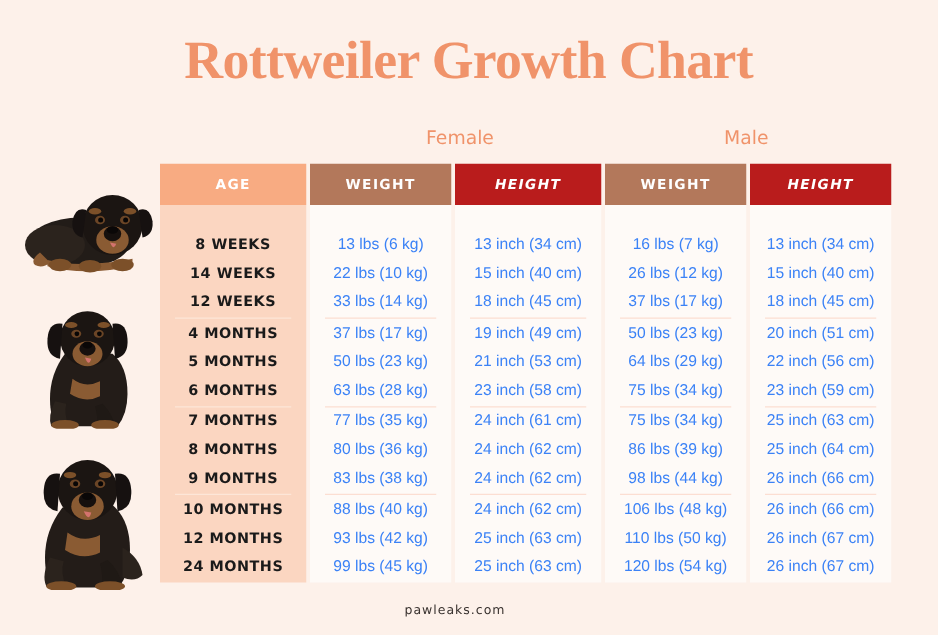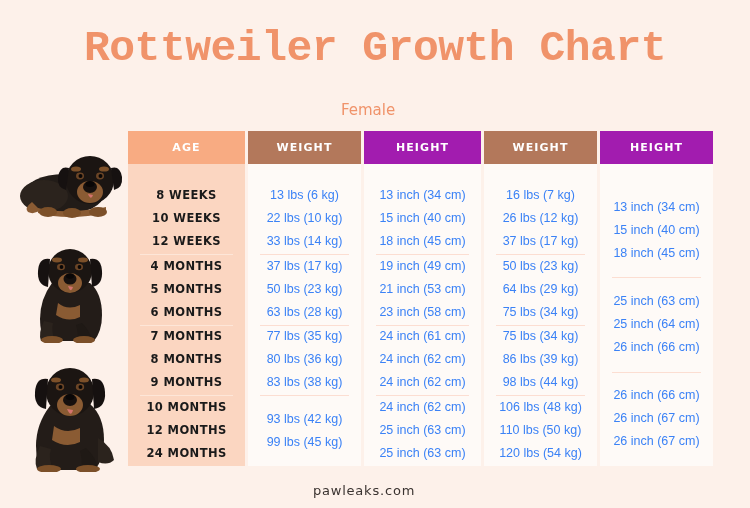--- a/index.html
+++ b/index.html
@@ -26,21 +26,21 @@
   .title {
     position: absolute;
     left: 0;
     top: 24px;
     width: 750px;
     text-align: center;
     font-size: 43px;
     font-weight: 700;
     letter-spacing: -0.5px;
     color: #f0936a;
-    font-family: Liberation Mono, monospace;
+    font-family: Liberation Serif, serif;
   }
 
   
   .gender-label {
     position: absolute;
     top: 101px;
     font-size: 15px;
     font-weight: 400;
     color: #f0936a;
     text-align: center;
@@ -76,21 +76,21 @@
     align-items: center;
     justify-content: center;
     font-size: 11px;
     font-weight: 700;
     letter-spacing: 1.1px;
     color: #ffffff;
     font-family: "DejaVu Sans", sans-serif;
   }
   .head-age    { background: #f8ab82; }
   .head-weight { background: #b3785b; }
-  .head-height { background: #a21caf; }
+  .head-height { background: #b91c1c; font-style: italic; }
 
   .col-body {
     flex: 1;
     display: flex;
     flex-direction: column;
     padding-top: 19px;
   }
   .body-age  { background: #fbd6c1; }
   .body-data { background: #fefaf7; }
 
@@ -130,40 +130,41 @@
     font-family: "DejaVu Sans", sans-serif;
   }
 
   
   .footer {
     position: absolute;
     left: 0;
     top: 483px;
     width: 728px;
     text-align: center;
-    font-size: 13px;
+    font-size: 10px;
     letter-spacing: 0.8px;
     color: #3a3330;
     font-family: "DejaVu Sans", sans-serif;
   }
 
   
   .dog {
     position: absolute;
   }
   .dog svg { display: block; }
 </style>
 </head>
 <body>
 
 <div class="page">
 
   <div class="title">Rottweiler Growth Chart</div>
 
   <div class="gender-label gender-female">Female</div>
+  <div class="gender-label gender-male">Male</div>
 
   <div class="dog" style="left:14px; top:150px;">
     <svg width="112" height="76" viewBox="0 0 112 76">
       <ellipse cx="50" cy="44" rx="40" ry="20" fill="#221c18"></ellipse>
       <ellipse cx="30" cy="46" rx="24" ry="16" fill="#2b231d"></ellipse>
       <path d="M18 52 q-8 6 -4 10 q6 3 12 -2 z" fill="#8a5b33"></path>
       <circle cx="76" cy="30" r="24" fill="#1b1512"></circle>
       <path d="M55 18 q-9 -3 -11 9 q-1 11 8 13 z" fill="#161110"></path>
       <path d="M97 18 q9 -3 11 9 q1 11 -8 13 z" fill="#161110"></path>
       <ellipse cx="76" cy="42" rx="13" ry="11" fill="#8a5b33"></ellipse>
@@ -232,21 +233,21 @@
     </svg>
   </div>
 
   <div class="table">
 
     <div class="col col-age">
       <div class="col-head head-age">AGE</div>
       <div class="col-body body-age">
         <div class="group">
           <div class="cell cell-age">8 WEEKS</div>
-          <div class="cell cell-age">10 WEEKS</div>
+          <div class="cell cell-age">14 WEEKS</div>
           <div class="cell cell-age">12 WEEKS</div>
         </div>
         <div class="group">
           <div class="cell cell-age">4 MONTHS</div>
           <div class="cell cell-age">5 MONTHS</div>
           <div class="cell cell-age">6 MONTHS</div>
         </div>
         <div class="group">
           <div class="cell cell-age">7 MONTHS</div>
           <div class="cell cell-age">8 MONTHS</div>
@@ -272,20 +273,21 @@
           <div class="cell">37 lbs (17 kg)</div>
           <div class="cell">50 lbs (23 kg)</div>
           <div class="cell">63 lbs (28 kg)</div>
         </div>
         <div class="group">
           <div class="cell">77 lbs (35 kg)</div>
           <div class="cell">80 lbs (36 kg)</div>
           <div class="cell">83 lbs (38 kg)</div>
         </div>
         <div class="group">
+          <div class="cell">88 lbs (40 kg)</div>
           <div class="cell">93 lbs (42 kg)</div>
           <div class="cell">99 lbs (45 kg)</div>
         </div>
       </div>
     </div>
 
     <div class="col col-fh">
       <div class="col-head head-height">HEIGHT</div>
       <div class="col-body body-data">
         <div class="group">
@@ -339,20 +341,25 @@
 
     <div class="col col-mh">
       <div class="col-head head-height">HEIGHT</div>
       <div class="col-body body-data">
         <div class="group">
           <div class="cell">13 inch (34 cm)</div>
           <div class="cell">15 inch (40 cm)</div>
           <div class="cell">18 inch (45 cm)</div>
         </div>
         <div class="group">
+          <div class="cell">20 inch (51 cm)</div>
+          <div class="cell">22 inch (56 cm)</div>
+          <div class="cell">23 inch (59 cm)</div>
+        </div>
+        <div class="group">
           <div class="cell">25 inch (63 cm)</div>
           <div class="cell">25 inch (64 cm)</div>
           <div class="cell">26 inch (66 cm)</div>
         </div>
         <div class="group">
           <div class="cell">26 inch (66 cm)</div>
           <div class="cell">26 inch (67 cm)</div>
           <div class="cell">26 inch (67 cm)</div>
         </div>
       </div>

